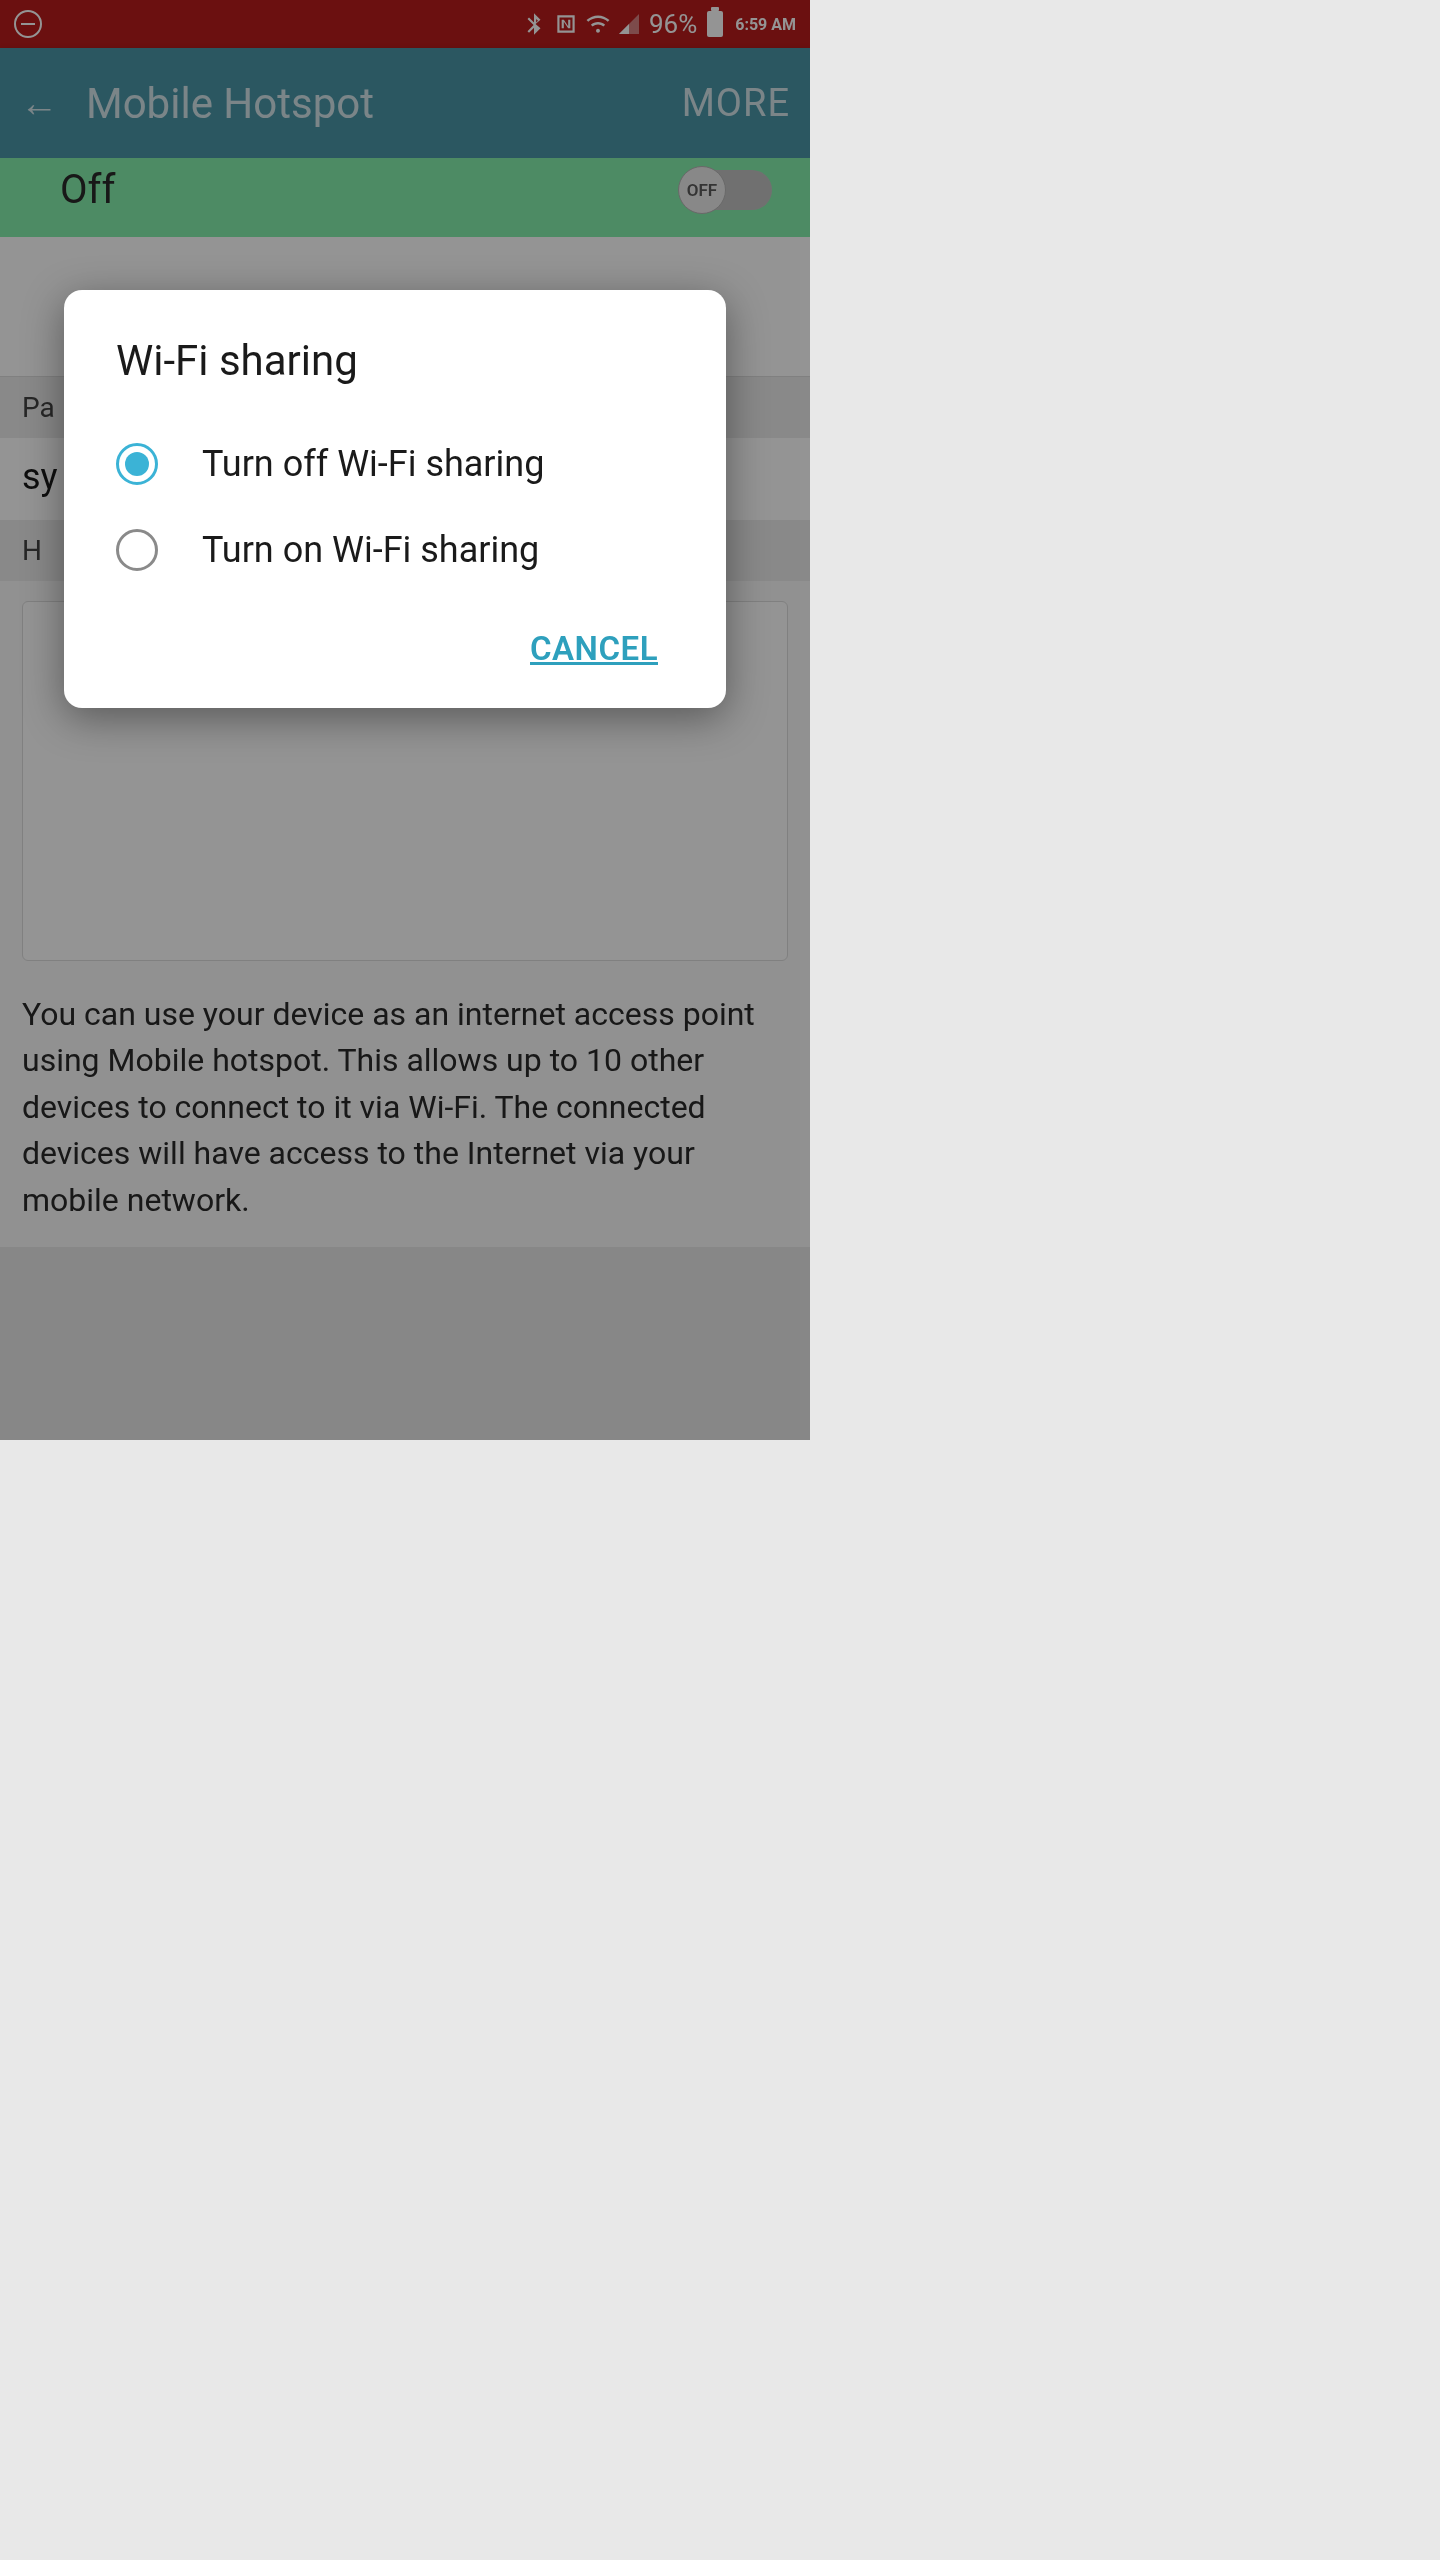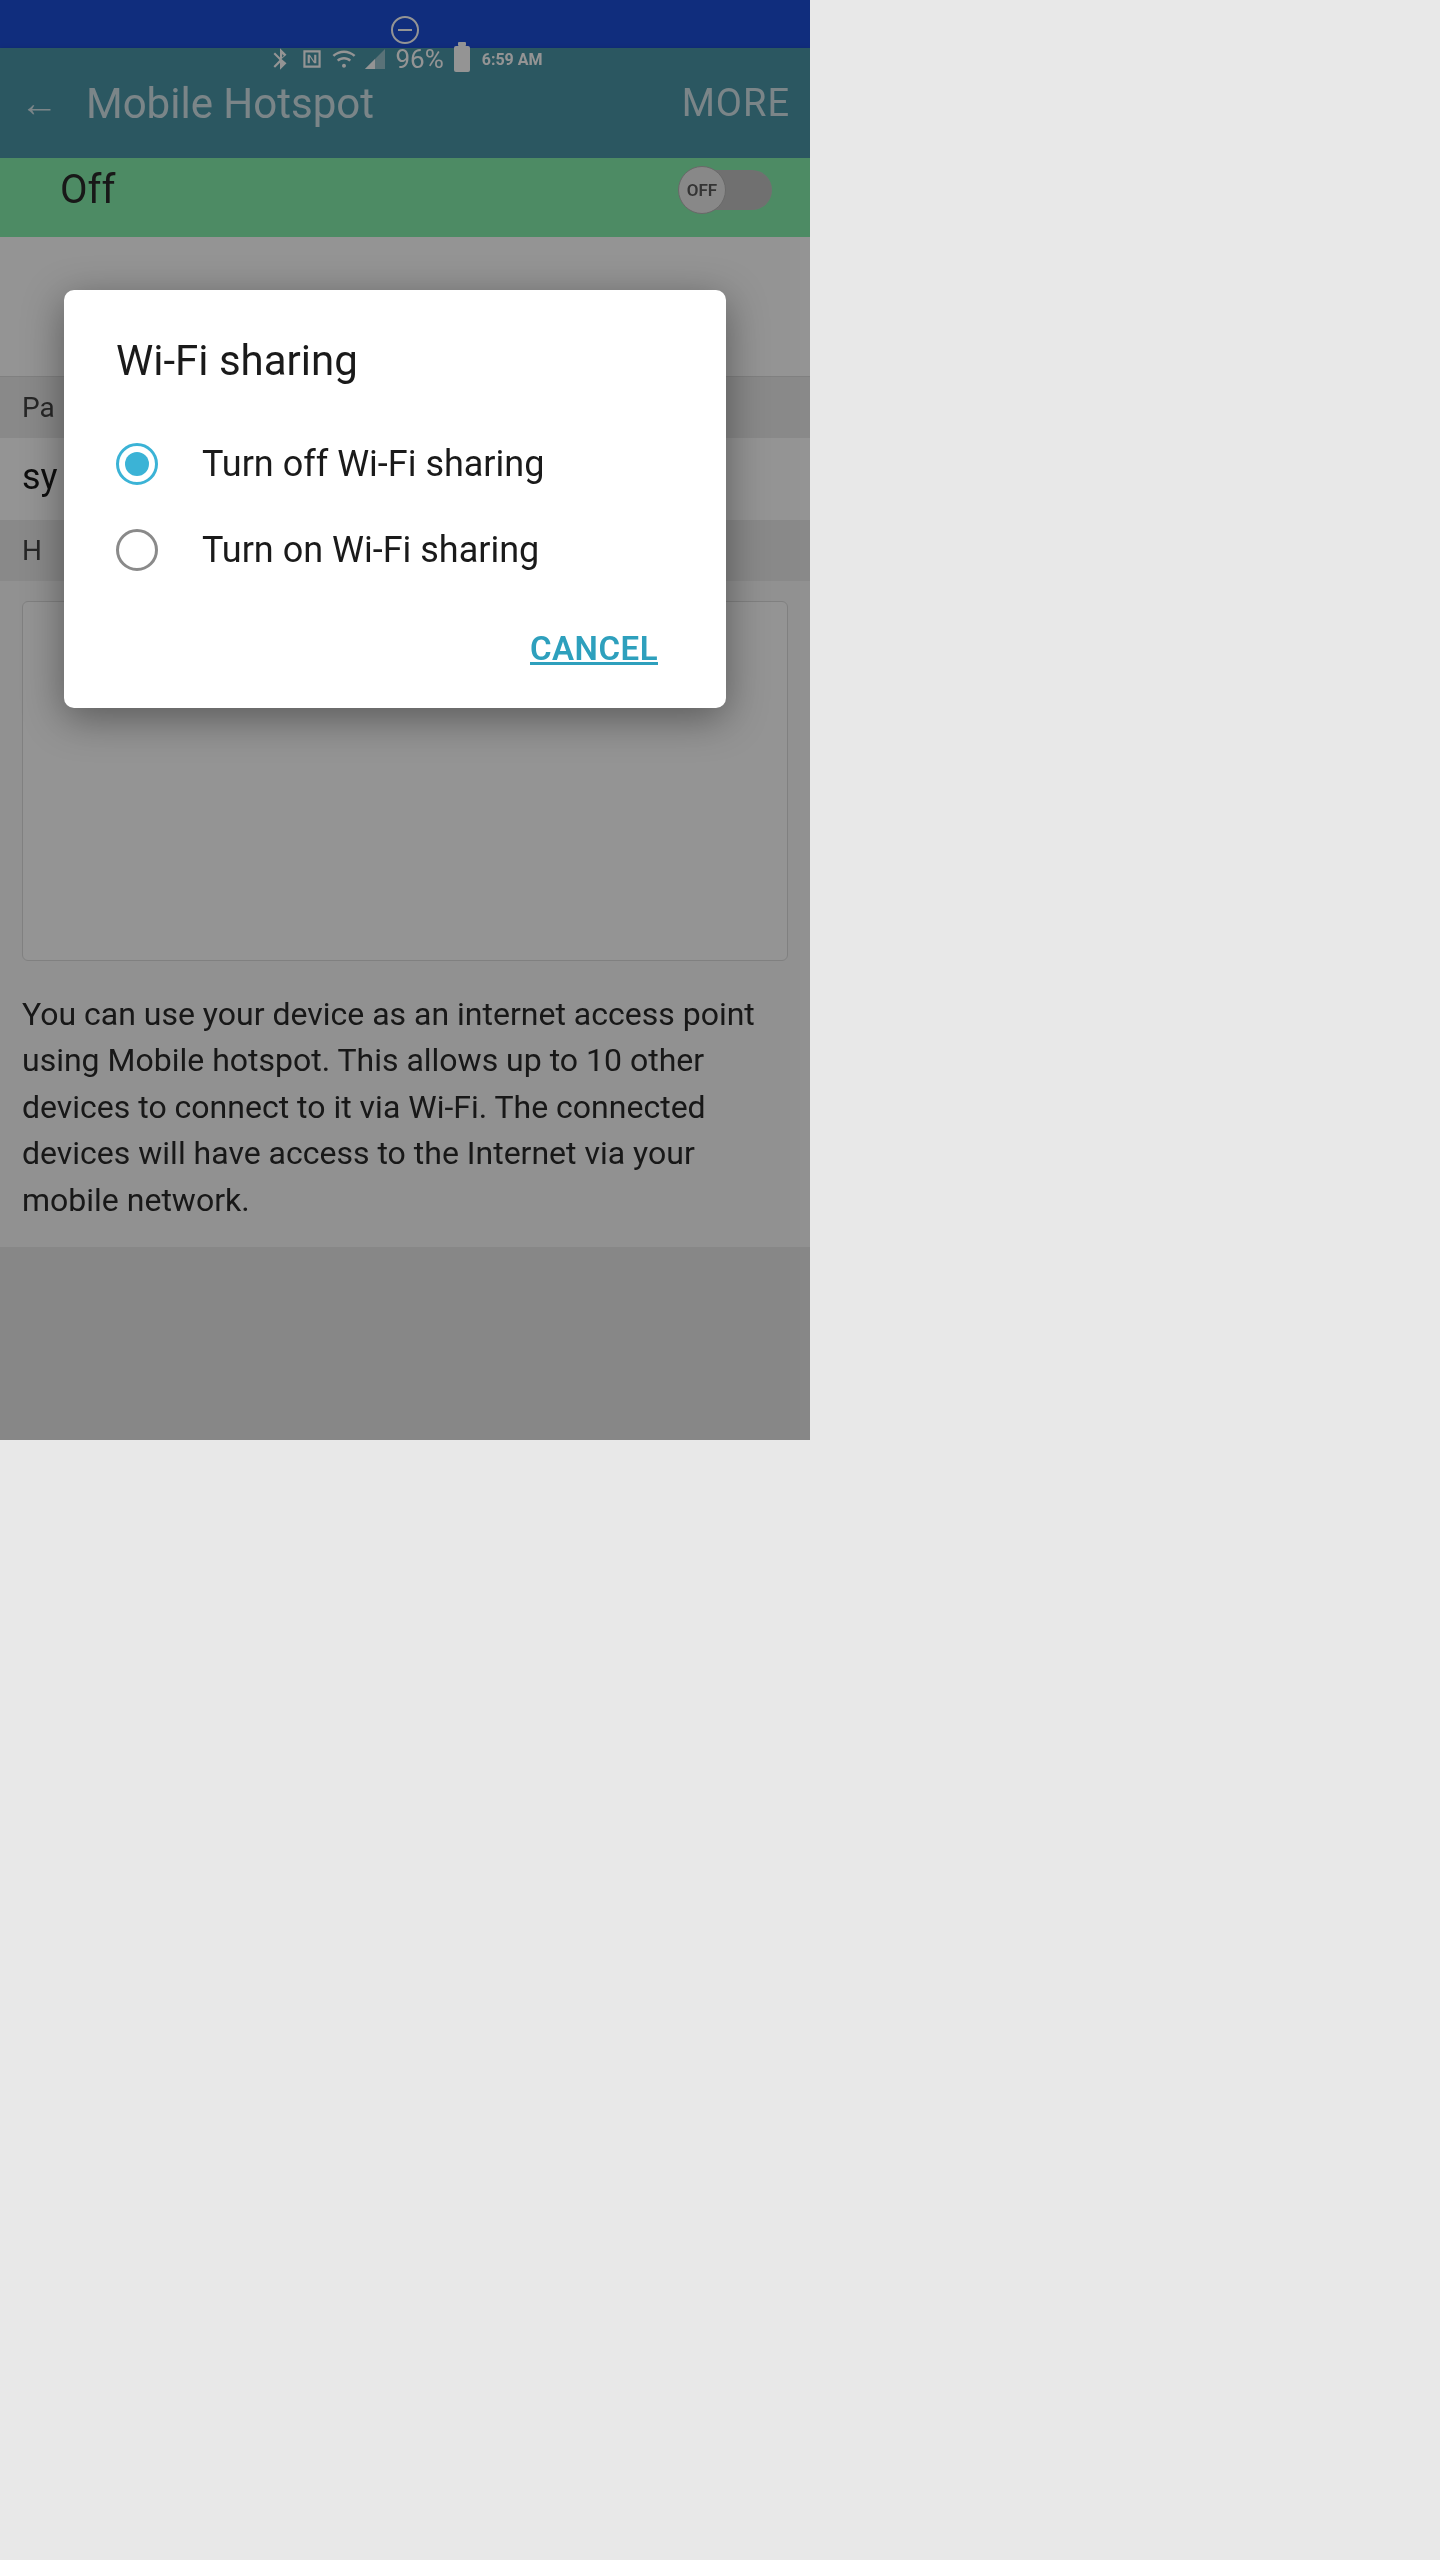--- a/index.html
+++ b/index.html
@@ -6,27 +6,26 @@
     body {
       width: 810px;
       height: 1440px;
       font-family: -apple-system, Roboto, "Helvetica Neue", Arial, sans-serif;
       background: #e8e8e8;
       position: relative;
       overflow: hidden;
     }
     .status-bar {
       height: 48px;
-      background: #1d4ed8;
+      background: #b91c1c;
       display: flex;
       align-items: center;
       justify-content: space-between;
-      padding: 16px 14px;
+      padding: 0 14px;
       color: #fff;
-      flex-direction: column;
     }
     .status-left { display: flex; align-items: center; }
     .status-right { display: flex; align-items: center; gap: 6px; font-size: 26px; }
     .dnd-icon {
       width: 28px; height: 28px; border: 2.5px solid #fff; border-radius: 50%;
       display: flex; align-items: center; justify-content: center;
     }
     .dnd-icon::after { content: ""; width: 14px; height: 2.5px; background: #fff; }
     .icon-svg { width: 26px; height: 26px; fill: #fff; }
     .battery-text { font-size: 26px; margin-left: 2px; }
@@ -80,21 +79,21 @@
       font-size: 32px; color: #2a2a2a; padding: 10px 22px 24px; line-height: 1.45;
     }
     .scrim {
       position: absolute; inset: 0; background: rgba(0,0,0,0.42);
     }
     .dialog {
       position: absolute;
       left: 64px; top: 290px;
       width: 662px;
       background: #fff;
-      border-radius: 10px;
+      border-radius: 18px;
       box-shadow: 0 10px 40px rgba(0,0,0,0.4);
       padding: 46px 52px 28px;
     }
     .dialog-title {
       font-size: 42px; color: #1a1a1a; margin-bottom: 36px;
     }
     .dialog-body {
       font-size: 34px; color: #2d2d2d; line-height: 1.5; margin-bottom: 40px;
     }
     .radio-row {

